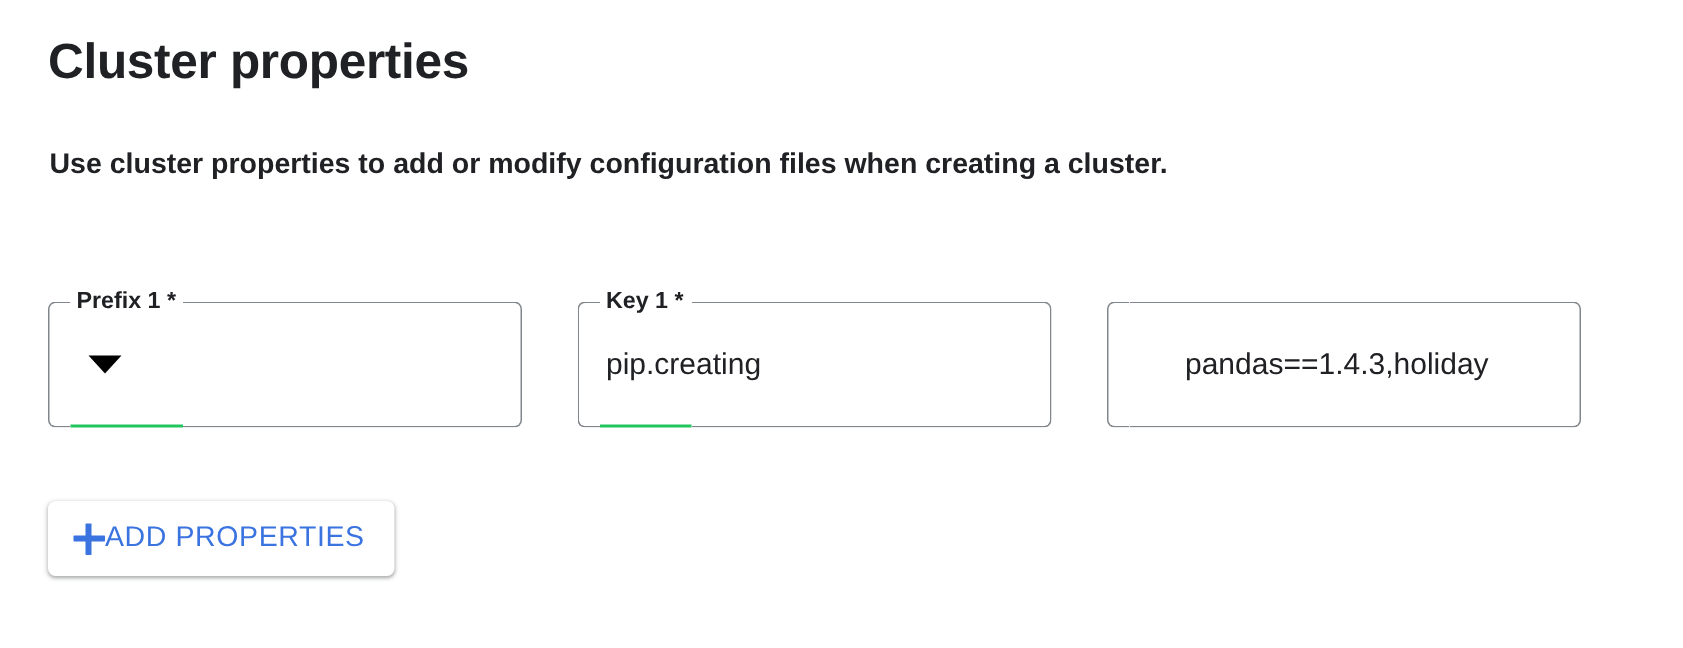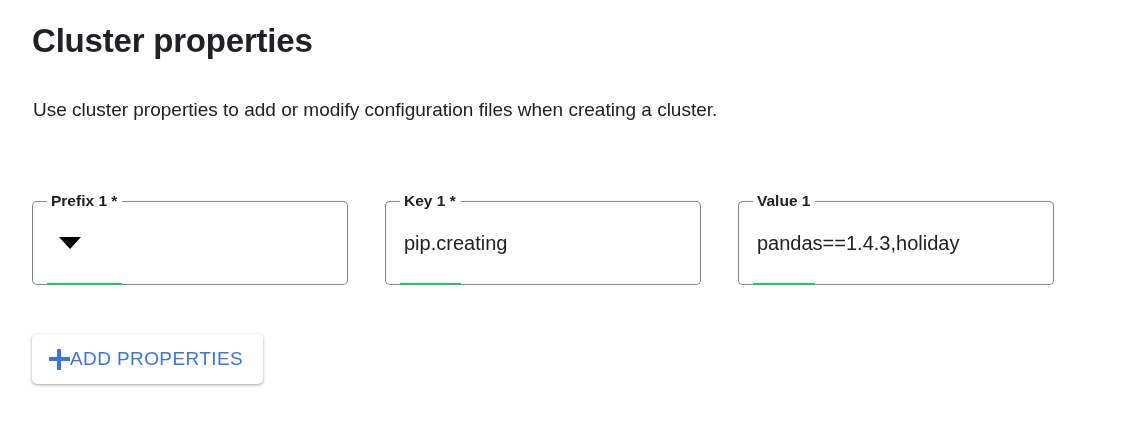--- a/index.html
+++ b/index.html
@@ -38,21 +38,21 @@
     white-space: nowrap;
   }
 
   .page-description {
     position: absolute;
     left: 33px;
     top: 97px;
     margin: 0;
     font-size: 19px;
     line-height: 26px;
-    font-weight: 400;
+    font-weight: 700;
     color: #202124;
     white-space: nowrap;
   }
 
   
   .field-row {
     position: absolute;
     left: 32px;
     top: 201px;
     display: flex;
@@ -131,20 +131,21 @@
     background: transparent;
     border: none;
     outline: none;
     padding: 0;
     font-family: "Liberation Sans", sans-serif;
   }
   .field-value::placeholder { color: #80868b; }
 
   .field-value.clipped {
     text-overflow: clip;
+    margin-left: 33px;
   }
 
   .select-arrow {
     flex: 0 0 auto;
     margin-left: 8px;
     width: 0;
     height: 0;
     border-left: 11px solid transparent;
     border-right: 11px solid transparent;
     border-top: 12px solid #000000;
@@ -229,23 +230,20 @@
         <span class="outline-trailing"></span>
       </div>
       <div class="field-control">
         <span class="field-value">pip.creating</span>
       </div>
     </div>
 
     <div class="form-field">
       <div class="outline">
         <span class="outline-leading"></span>
-        <span class="outline-notch" style="width: 62px;">
-          <span class="notch-label">Value 1</span>
-        </span>
         <span class="outline-trailing"></span>
       </div>
       <div class="field-control">
         <span class="field-value clipped">pandas==1.4.3,holiday</span>
       </div>
     </div>
 
   </div>
 
   <button class="add-button">

